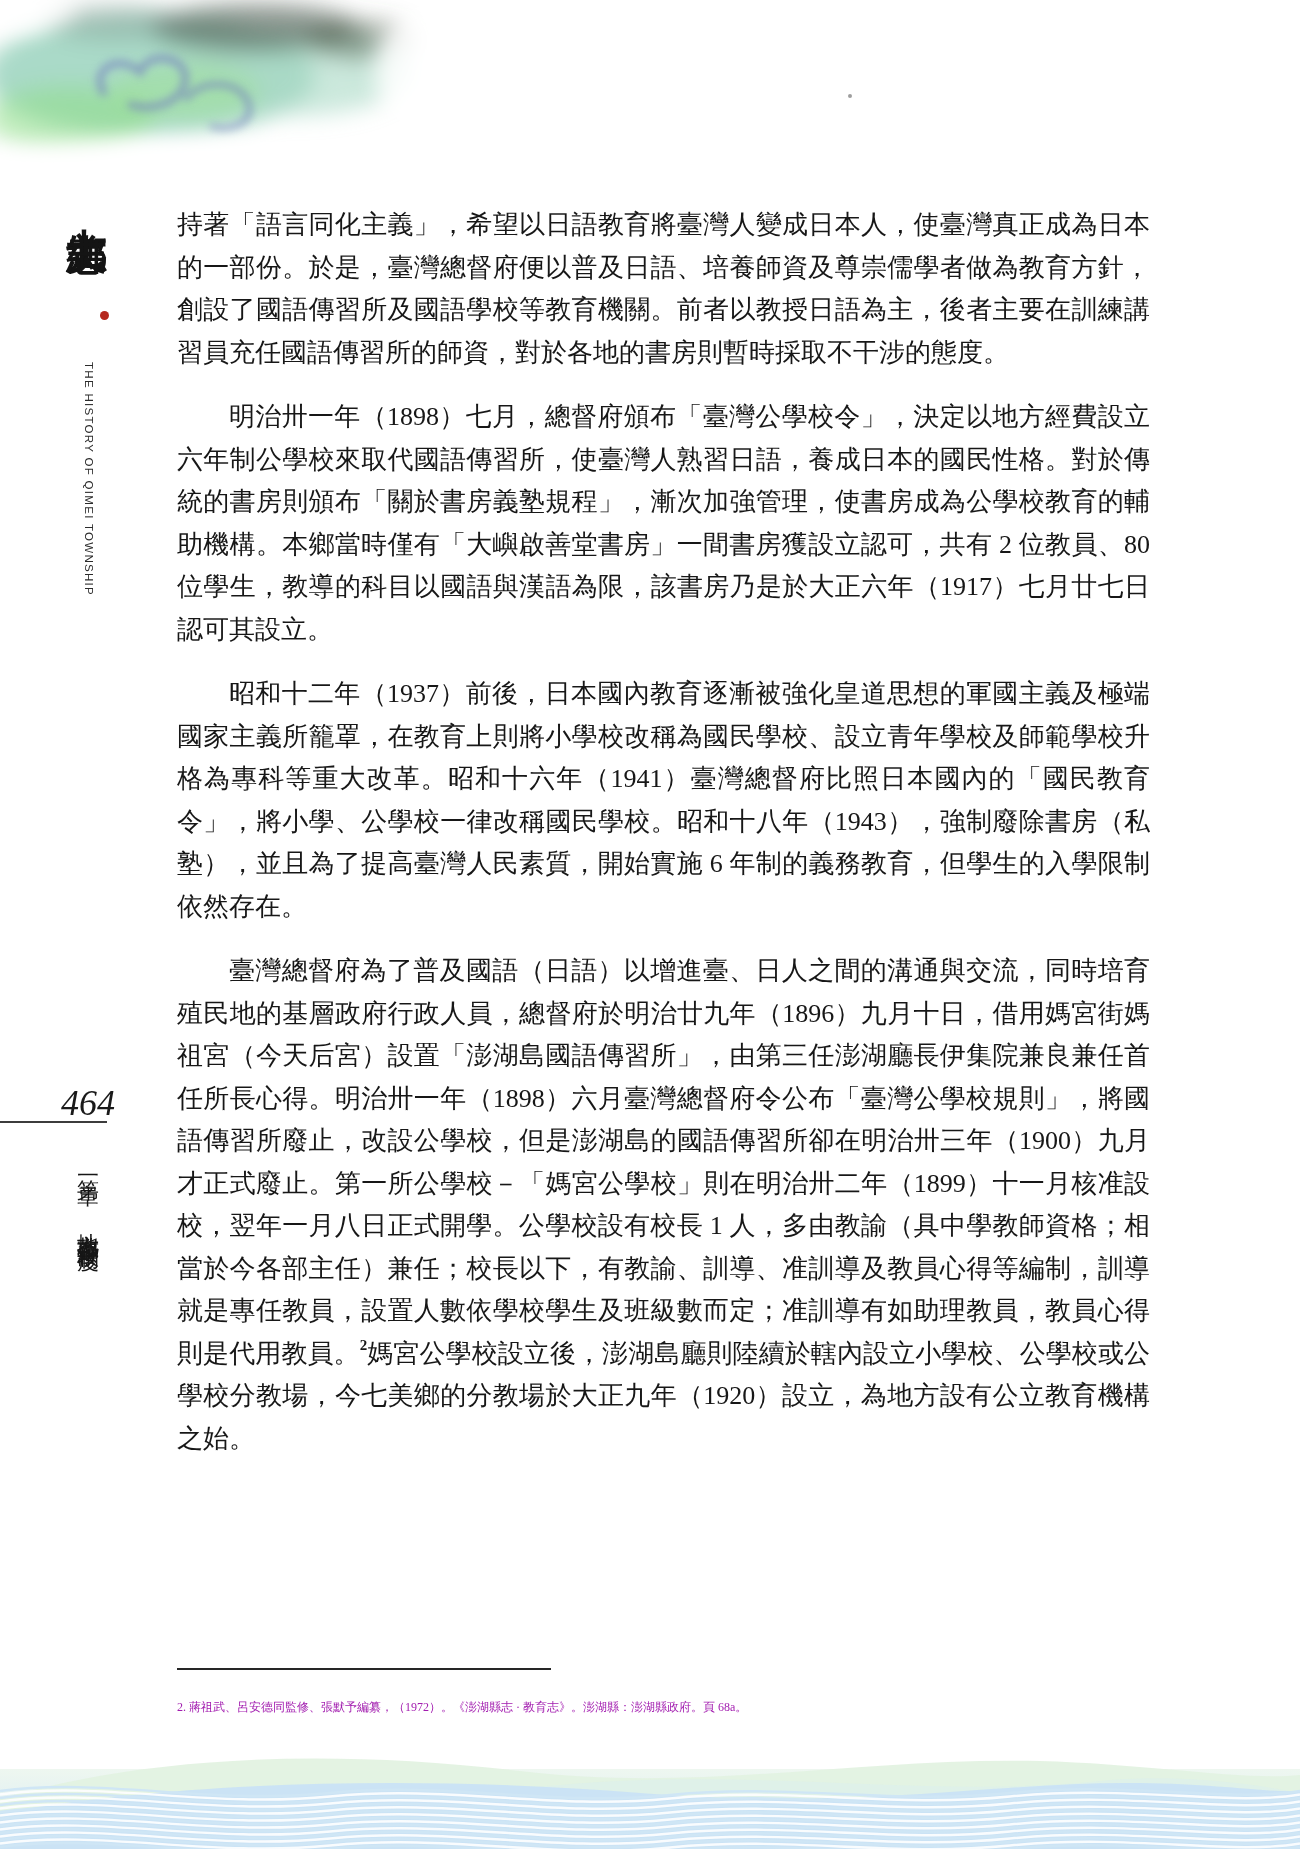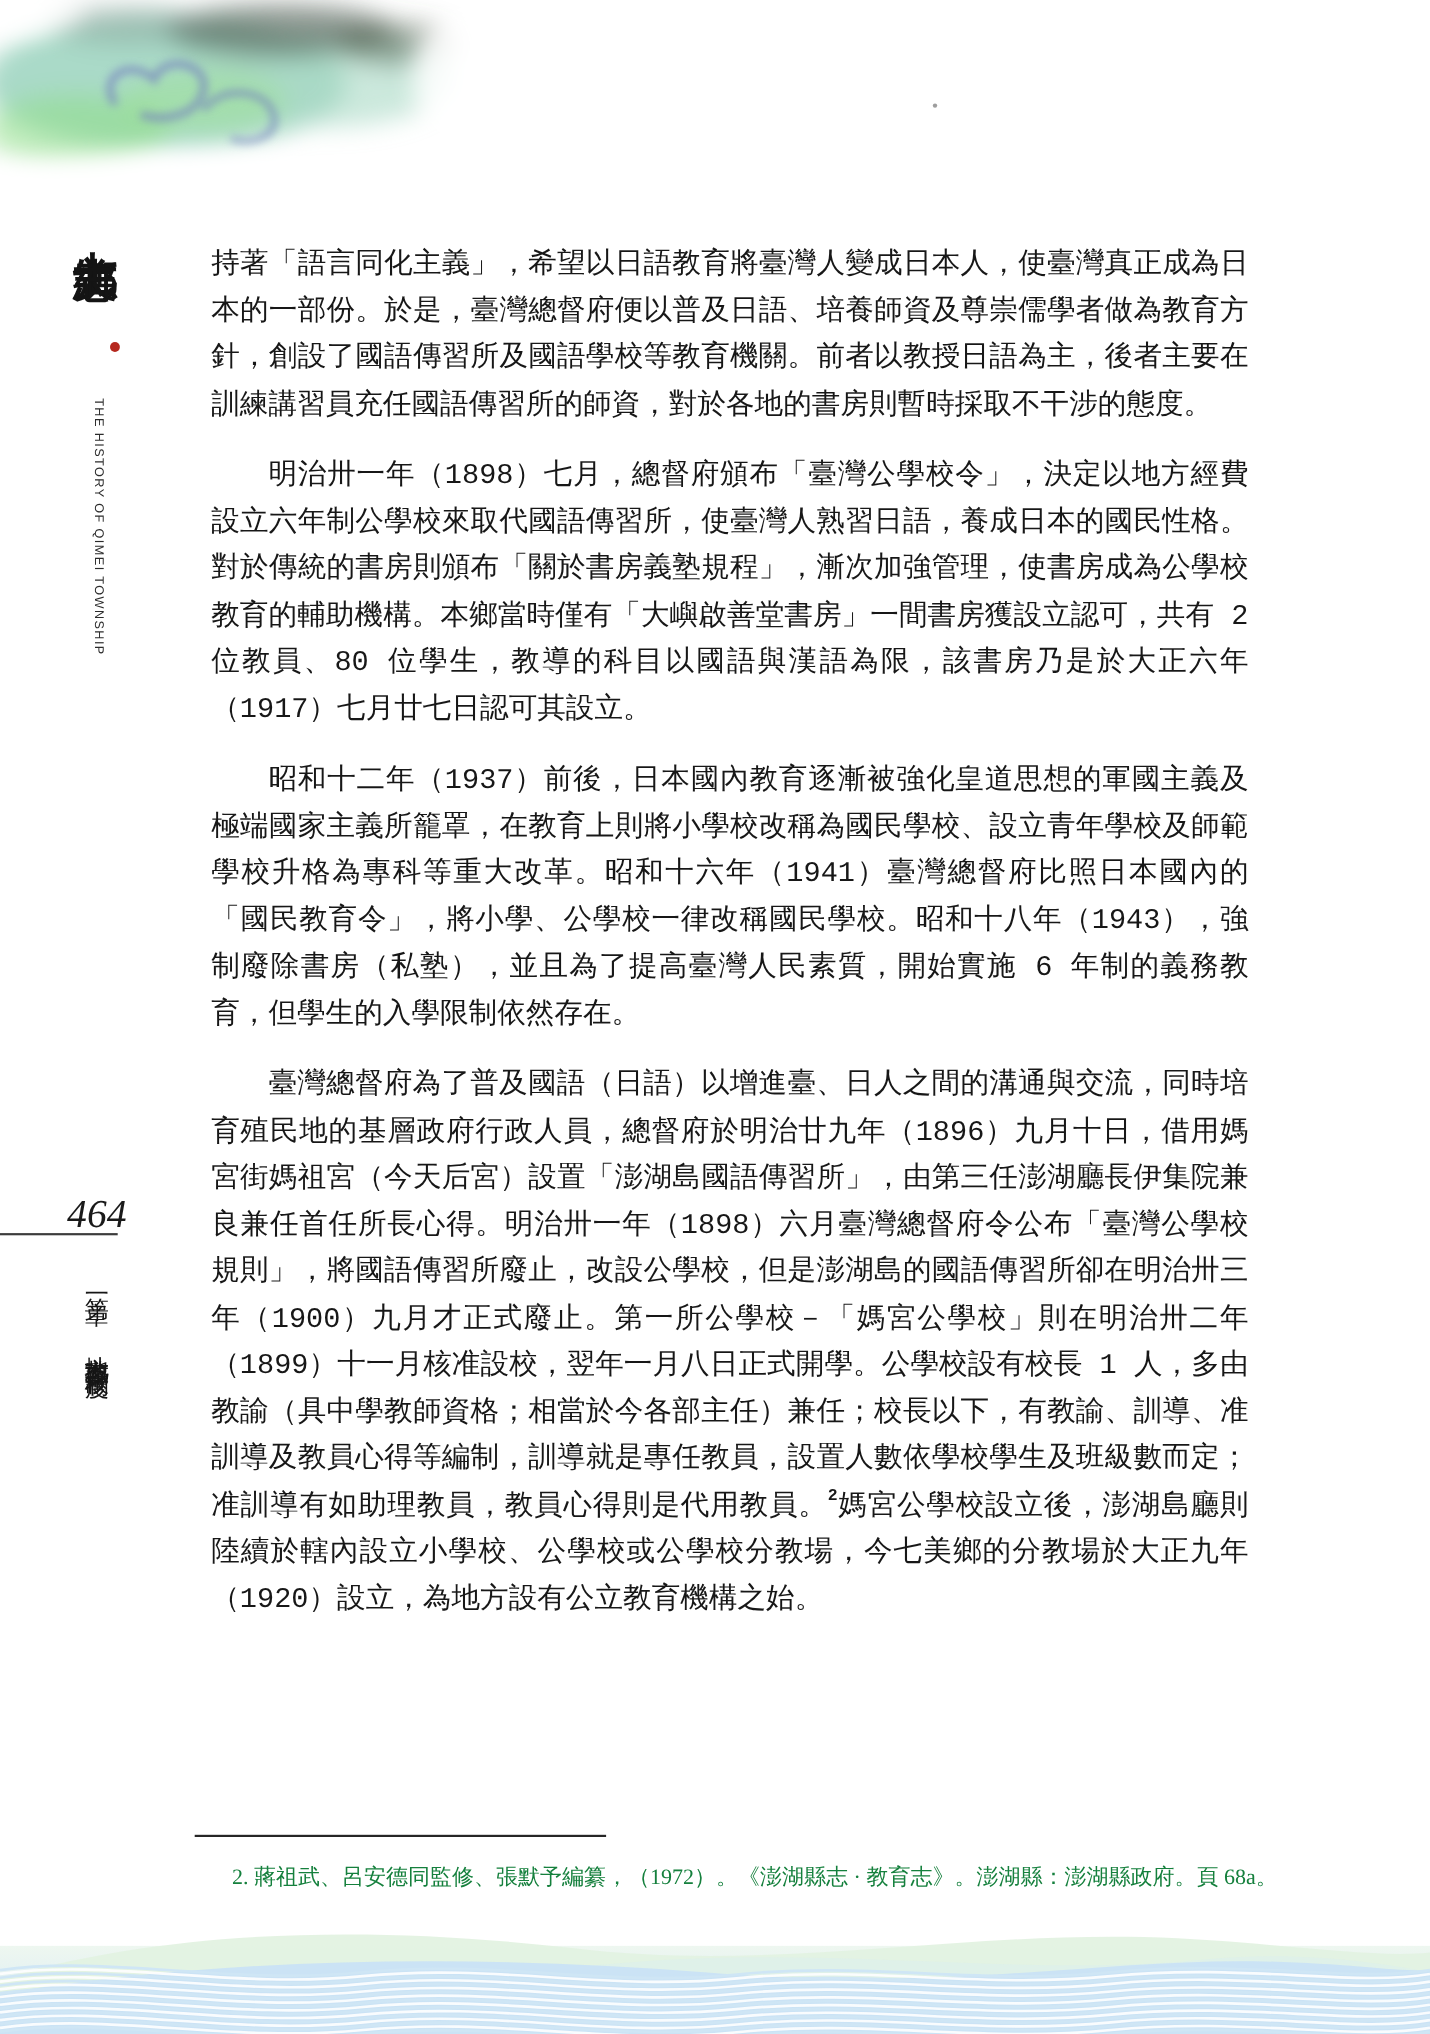--- a/index.html
+++ b/index.html
@@ -42,32 +42,32 @@
     font-size:22px;letter-spacing:2px;color:#161616;
     font-family:"Liberation Serif","DejaVu Serif",serif;
   }
   .chapter .part2{margin-top:20px;}
   
   .bodycol{
     position:absolute;left:177px;top:204px;width:973px;
     font-size:26px;line-height:42.5px;text-align:justify;
     color:#171717;
   }
-  .bodycol p{margin:15px;font-family:Liberation Mono, monospace;}
+  .bodycol p{margin:0;}
   .bodycol p + p{margin-top:22px;}
   .bodycol p.indent{text-indent:2em;}
   .bodycol sup{
     font-size:15px;font-weight:bold;line-height:0;
     position:relative;top:-2px;
   }
   
   .footnote-rule{position:absolute;left:177px;top:1668px;width:374px;height:2px;background:#262626;}
   .footnote{
     position:absolute;left:177px;top:1692px;width:1000px;
-    font-size:20px;line-height:30px;color:#15803d;margin-left:34px;
+    font-size:12px;line-height:30px;color:#a21caf;
   }
   
   .waves{position:absolute;left:0;bottom:0;width:1300px;height:108px;}
 </style>
 </head>
 <body>
 
 <div class="page">
 
   <svg class="art" viewBox="0 0 470 195" xmlns="http://www.w3.org/2000/svg" aria-hidden="true">

